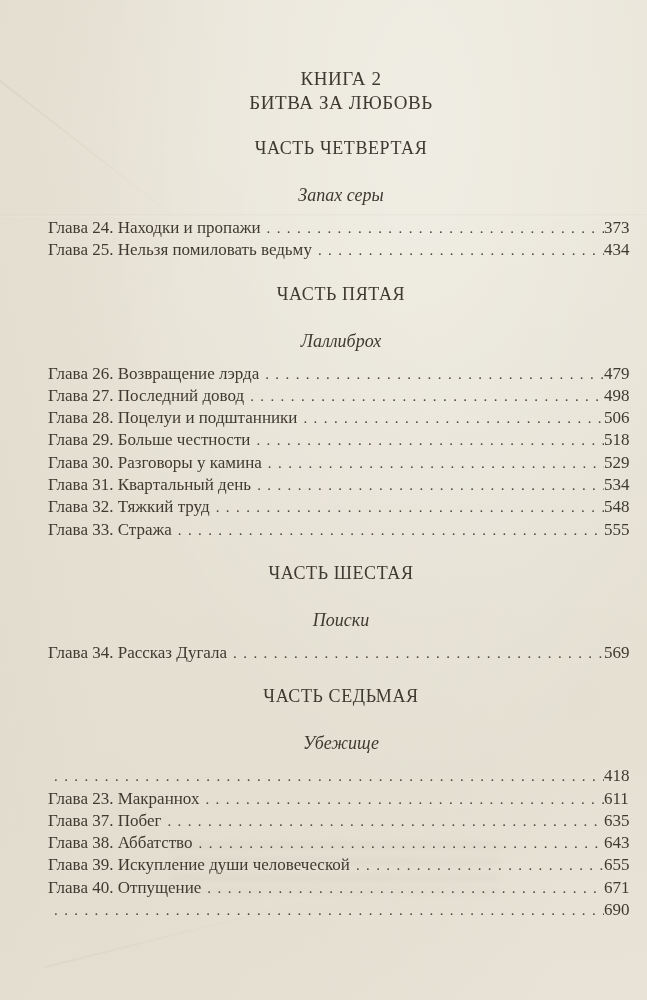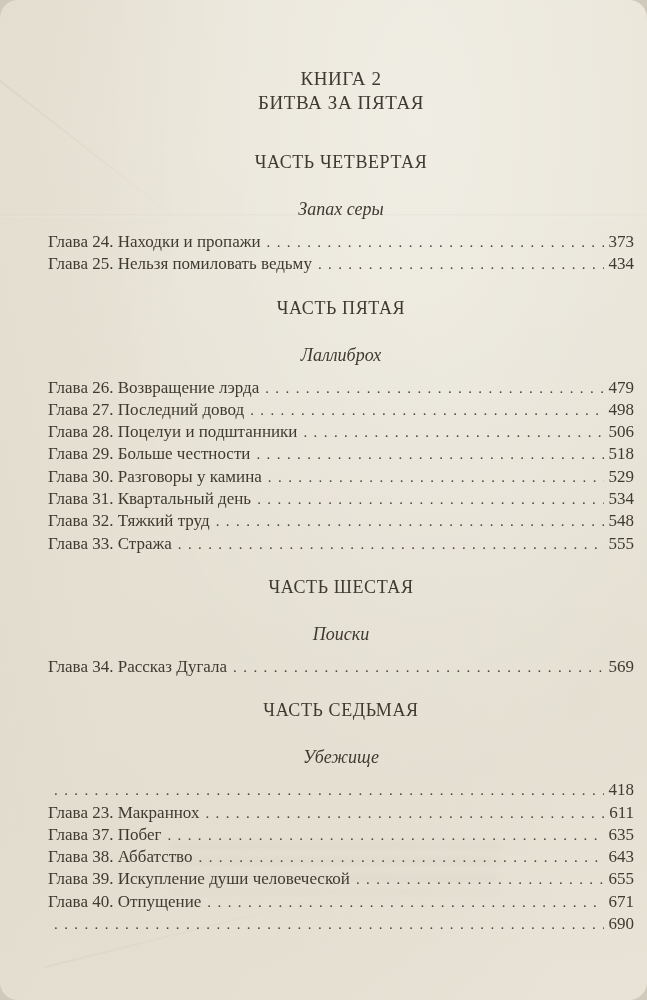--- a/index.html
+++ b/index.html
@@ -14,21 +14,20 @@
     overflow: hidden;
     color: #3f3a31;
     background:
       linear-gradient(100deg, rgba(168,158,138,0.10), rgba(255,255,255,0) 28%),
       radial-gradient(ellipse at 65% 12%, rgba(255,255,255,0.30), rgba(255,255,255,0) 55%),
       radial-gradient(ellipse at 15% 85%, rgba(160,150,128,0.10), rgba(0,0,0,0) 60%),
       radial-gradient(ellipse at 90% 70%, rgba(170,160,140,0.08), rgba(0,0,0,0) 50%),
       #e9e5d8;
     box-sizing: border-box;
     padding: 67px 13px 0 48px;
-    border-radius: 18px;
   }
   
   .crease { position: absolute; pointer-events: none; }
   .crease-h {
     left: 0; top: 214px; width: 647px; height: 3px;
     background: linear-gradient(rgba(120,110,90,0.10), rgba(255,255,255,0.25));
     opacity: 0.5;
   }
   .crease-d1 {
     left: -30px; top: 150px; width: 240px; height: 2px;
@@ -55,21 +54,21 @@
   .book-heading div {
     font-size: 19px; line-height: 24px; letter-spacing: 0.6px;
   }
 
   .part-title {
     margin-top: 21px;
     text-align: center;
     font-size: 18px; line-height: 23px; letter-spacing: 0.6px;
     font-weight: normal;
   }
-  .part-title.first { margin-top: 36px; }
+  .part-title.first { margin-top: 22px; }
   .part-subtitle {
     text-align: center;
     font-style: italic;
     font-size: 18px; line-height: 23px; margin-top: 24px;
   }
   .entries { margin-top: 10px; }
   .row {
     display: flex;
     align-items: baseline;
     font-size: 17px;
@@ -84,35 +83,35 @@
     color: #4a443a;
   }
   .row .dots::after {
     content: "........................................................................................................................";
     letter-spacing: 6.4px;
     font-size: 15px;
   }
   .row .p {
     white-space: nowrap;
     min-width: 30px;
-    text-align: right;
+    text-align: left;
   }
 </style>
 </head>
 <body>
 
 <div class="page">
   <div class="crease crease-h"></div>
   <div class="crease crease-d1"></div>
   <div class="crease crease-d2"></div>
   <div class="showthrough"></div>
 
   <div class="book-heading">
     <div>КНИГА 2</div>
-    <div>БИТВА ЗА ПЯТАЯ</div>
+    <div>БИТВА ЗА ЛЮБОВЬ</div>
   </div>
 
   <div class="part-title first">ЧАСТЬ ЧЕТВЕРТАЯ</div>
   <div class="part-subtitle">Запах серы</div>
   <div class="entries">
     <div class="row">
       <span class="t">Глава 24. Находки и пропажи</span>
       <span class="dots"></span>
       <span class="p">373</span>
     </div>

